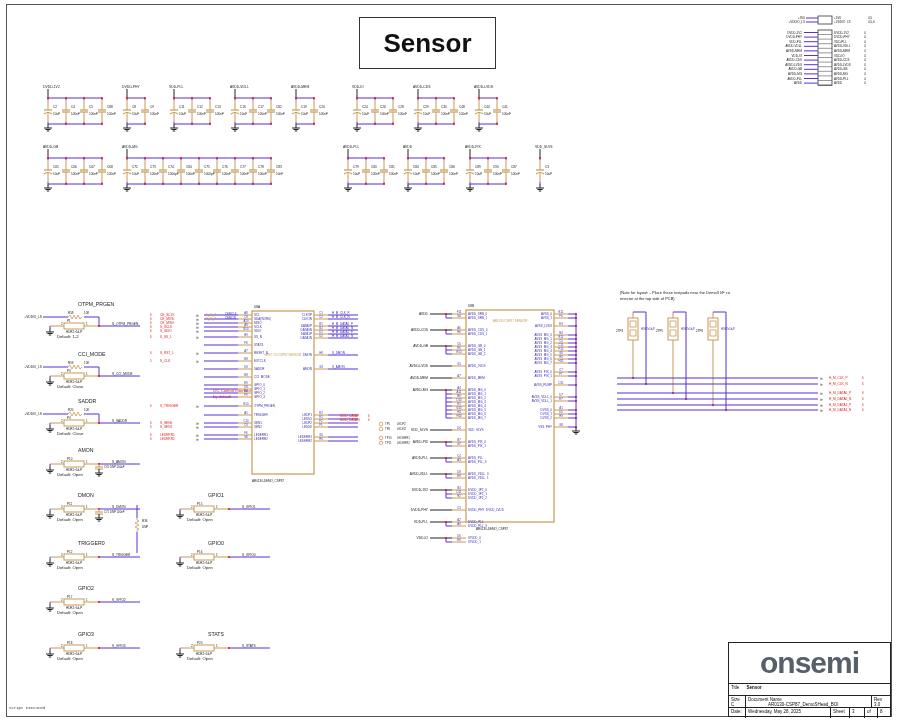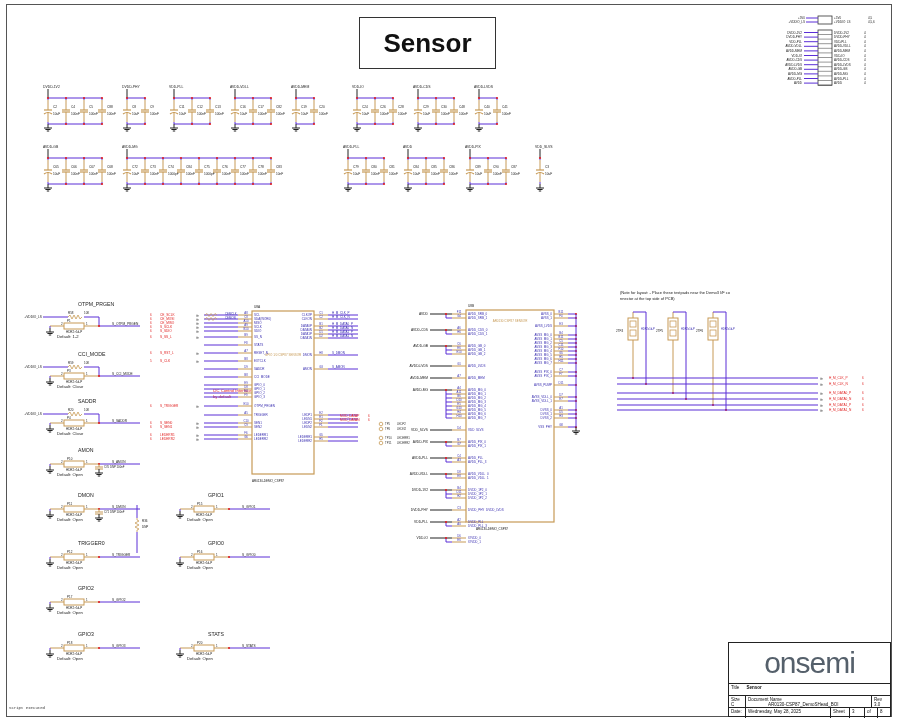--- a/index.html
+++ b/index.html
@@ -2,21 +2,21 @@
 <html><head>
 <meta charset="utf-8">
 <style>
   html,body{margin:0;padding:0;background:#fff;}
   body{width:897px;height:721px;position:relative;overflow:hidden;font-family:"Liberation Sans",sans-serif;}
   #sheet{position:absolute;left:0;top:0;width:897px;height:704px;}
   .frame{position:absolute;left:6px;top:4px;width:884px;height:711px;border:1px solid #555;}
   .title-box{position:absolute;left:359px;top:17px;width:135px;height:50px;border:1px solid #333;display:flex;align-items:center;justify-content:center;font-size:26px;font-weight:bold;color:#111;}
   svg text{font-family:"Liberation Sans",sans-serif;}
   .tb{position:absolute;left:728px;top:642px;width:161px;height:73px;border:1px solid #222;background:#fff;}
-  .tb .logo{height:40px;display:flex;align-items:center;justify-content:center;font-size:30px;font-weight:normal;color:#55606b;letter-spacing:-1px;border-bottom:1px solid #222;}
+  .tb .logo{height:40px;display:flex;align-items:center;justify-content:center;font-size:30px;font-weight:bold;color:#55606b;letter-spacing:-1px;border-bottom:1px solid #222;}
   .tb .row{display:flex;border-bottom:1px solid #222;font-size:4.5px;color:#111;height:10px;}
   .tb .row div{padding:1px 2px;border-right:1px solid #222;}
   .tb .row div:last-child{border-right:none;}
   .script-note{position:absolute;left:9px;top:706px;font-size:4px;color:#333;font-family:"Liberation Mono",monospace;}
 </style>
 </head>
 <body>
 
 <div id="sheet">
   <div class="frame"></div>

